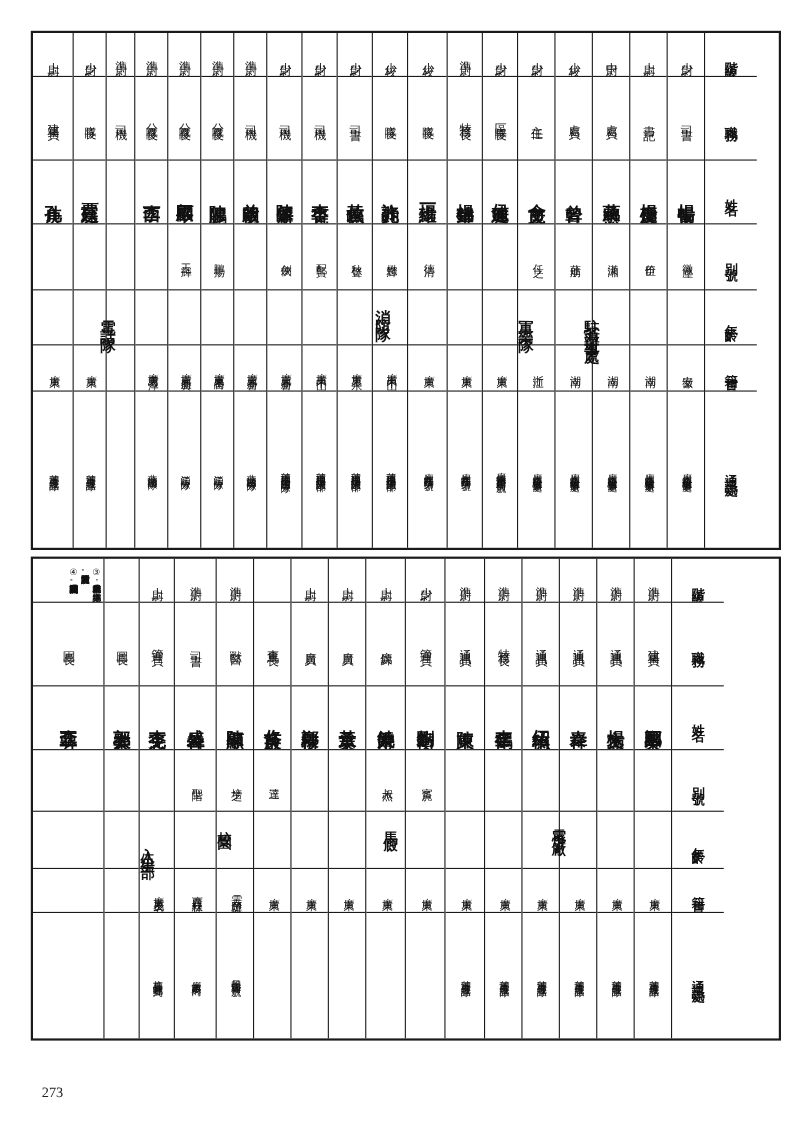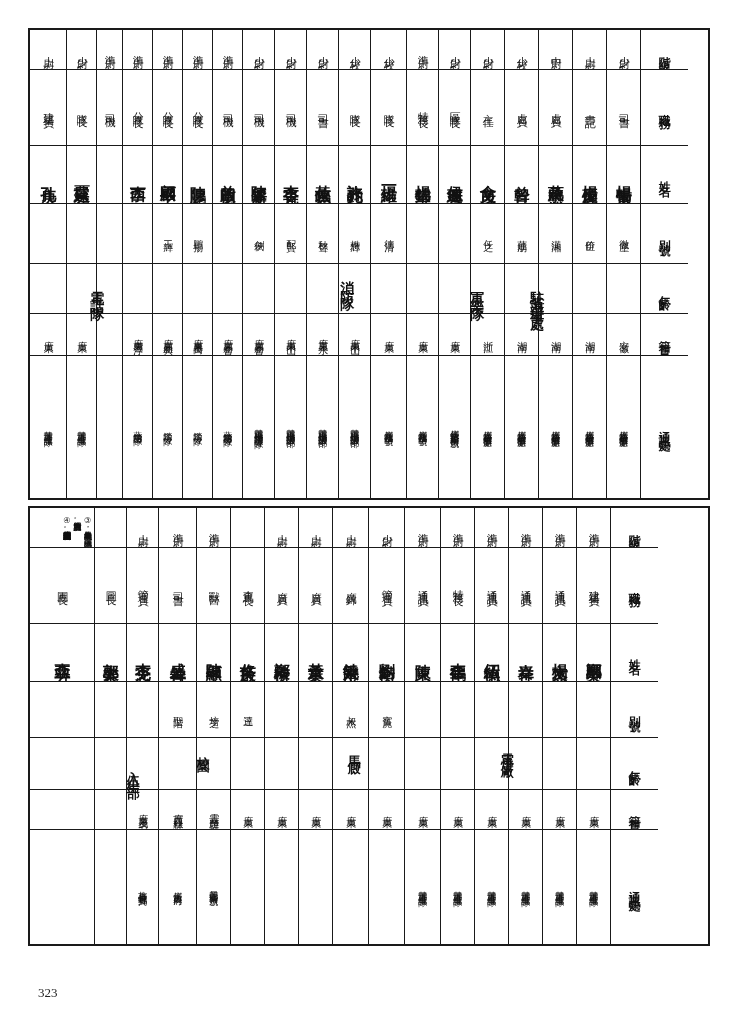--- a/index.html
+++ b/index.html
@@ -952,21 +952,21 @@
         </div>
         <div class="cell" style="height: 40px;">
           <span class="v sz-hdr">籍貫</span>
         </div>
         <div class="cell" style="height: 114px;">
           <span class="v sz-hdr">通訊處</span>
         </div>
       </div>
     </div>
 
-  <div class="page-number">323</div>
+  <div class="page-number">273</div>
 
 <div style="position: absolute; left: 530px; top: 210px; height: 170px; display: flex; align-items: center; justify-content: center; pointer-events: none;">
       <span class="v sz-group">駐省辦事處</span>
     </div>
     <div style="position: absolute; left: 470px; top: 230px; height: 120px; display: flex; align-items: center; justify-content: center; pointer-events: none;">
       <span class="v sz-group">軍樂隊</span>
     </div>
     <div style="position: absolute; left: 340px; top: 215px; height: 130px; display: flex; align-items: center; justify-content: center; pointer-events: none;">
       <span class="v sz-group">消防隊</span>
     </div>

